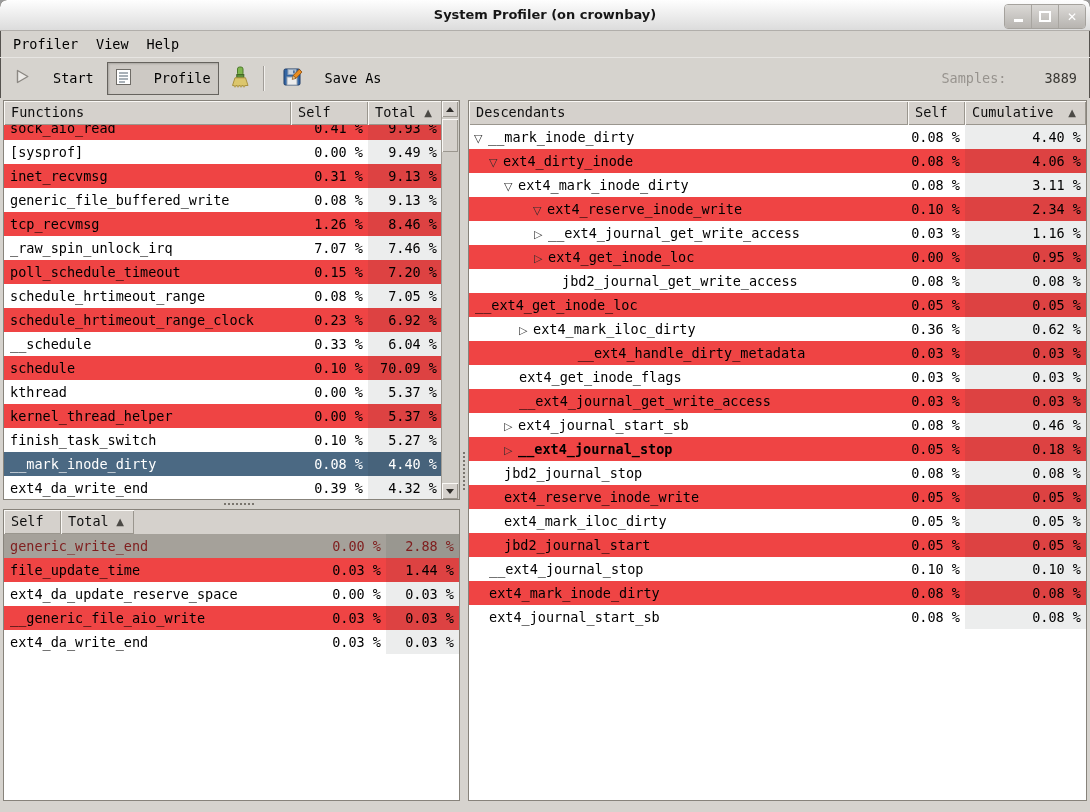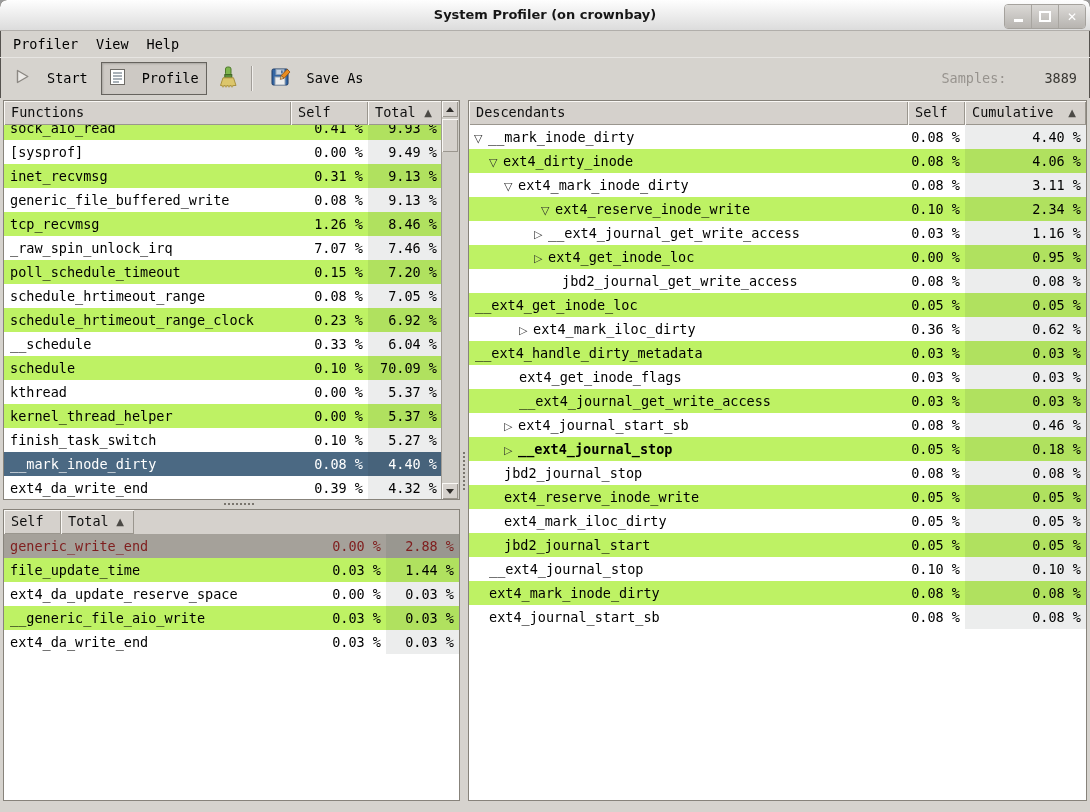--- a/index.html
+++ b/index.html
@@ -21,21 +21,21 @@
   .glyph-min{width:9px;height:3px;background:#fff;margin-top:8px;}
   .glyph-max{width:8px;height:7px;border:2px solid #fff;}
   .glyph-close{font-family:"DejaVu Sans",sans-serif;font-weight:bold;font-size:12px;line-height:1;}
 
   
   #menubar{position:absolute;left:0;top:30px;width:100%;height:27px;display:flex;align-items:center;padding-left:4px;box-sizing:border-box;}
   .menu-item{padding:2px 9px;}
 
   
   #toolbar{position:absolute;left:0;top:57px;width:100%;height:41px;display:flex;align-items:center;box-sizing:border-box;border-top:1px solid #e7e5e2;}
-  .tbtn{display:flex;align-items:center;gap:16px;padding:5px 7px;}
+  .tbtn{display:flex;align-items:center;gap:22px;padding:5px 7px;}
   #start-btn{margin-left:7px;}
   #profile-btn{margin-left:6px;background:#cdc9c4;border:1px solid #66635e;
     box-shadow:inset 1px 1px 2px rgba(0,0,0,.18);}
   #brush-btn{margin-left:7px;padding:4px;}
   .tb-sep{width:0;height:25px;border-left:1px solid #a19d98;border-right:1px solid #f1efec;margin:0 11px 0 9px;}
   #samples{margin-left:auto;margin-right:13px;display:flex;gap:38px;}
   #samples-label{color:#97938e;}
   #samples-value{color:#3a3834;}
 
   
@@ -46,21 +46,21 @@
   #descendants-panel{left:468px;top:2px;width:619px;height:701px;}
 
   .thead{display:flex;height:24px;background:#d5d1cc;flex:none;}
   .th{box-sizing:border-box;line-height:23px;padding:0 7px;color:#0d0d0d;
     box-shadow:inset 1px 1px 0 #faf8f5,inset -1px -1px 0 #9a968e;white-space:nowrap;overflow:hidden;}
   .th.grow{flex:1;}
   .sortarrow{float:right;font-size:10px;color:#4c4a46;margin-right:3px;font-family:"DejaVu Sans",sans-serif;}
 
   .tbody{overflow:hidden;position:relative;}
   .row{display:flex;height:24px;line-height:24px;background:#fff;}
-  .row.stripe{background:#bef264;}
+  .row.stripe{background:#ef4444;}
   .row.sel{background:#4b6983;color:#fff;}
   .row.sel-un{background:#a5a19a;color:#7f1d1d;}
   .cell{box-sizing:border-box;white-space:nowrap;overflow:hidden;}
   .cell.name{flex:1;padding-left:6px;}
   .cell.num{text-align:right;padding-right:5px;}
   .tint{background:rgba(40,42,52,.085);}
 
   .w-fn-self{width:77px;} .w-fn-total{width:74px;}
   .w-ca-self{width:57px;} .w-ca-total{width:73px;}
   .w-de-self{width:57px;} .w-de-cum{width:121px;}
@@ -315,21 +315,21 @@
             <div class="cell name" style="padding-left: 20px;"><span class="exp">▽</span><span>ext4_dirty_inode</span></div>
             <div class="cell num w-de-self">0.08 %</div>
             <div class="cell num w-de-cum tint">4.06 %</div>
           </div>
           <div class="row">
             <div class="cell name" style="padding-left: 35px;"><span class="exp">▽</span><span>ext4_mark_inode_dirty</span></div>
             <div class="cell num w-de-self">0.08 %</div>
             <div class="cell num w-de-cum tint">3.11 %</div>
           </div>
           <div class="row stripe">
-            <div class="cell name" style="padding-left: 50px; margin-left: 22px;"><span class="exp">▽</span><span>ext4_reserve_inode_write</span></div>
+            <div class="cell name" style="padding-left: 64px;"><span class="exp">▽</span><span>ext4_reserve_inode_write</span></div>
             <div class="cell num w-de-self">0.10 %</div>
             <div class="cell num w-de-cum tint">2.34 %</div>
           </div>
           <div class="row">
             <div class="cell name" style="padding-left: 65px;"><span class="exp">▷</span><span>__ext4_journal_get_write_access</span></div>
             <div class="cell num w-de-self">0.03 %</div>
             <div class="cell num w-de-cum tint">1.16 %</div>
           </div>
           <div class="row stripe">
             <div class="cell name" style="padding-left: 65px;"><span class="exp">▷</span><span>ext4_get_inode_loc</span></div>
@@ -345,21 +345,21 @@
             <div class="cell name" style=""><span>__ext4_get_inode_loc</span></div>
             <div class="cell num w-de-self">0.05 %</div>
             <div class="cell num w-de-cum tint">0.05 %</div>
           </div>
           <div class="row">
             <div class="cell name" style="padding-left: 50px;"><span class="exp">▷</span><span>ext4_mark_iloc_dirty</span></div>
             <div class="cell num w-de-self">0.36 %</div>
             <div class="cell num w-de-cum tint">0.62 %</div>
           </div>
           <div class="row stripe">
-            <div class="cell name" style=""><span>__ext4_handle_dirty_metadata</span></div>
+            <div class="cell name" style=" text-align: center;"><span>__ext4_handle_dirty_metadata</span></div>
             <div class="cell num w-de-self">0.03 %</div>
             <div class="cell num w-de-cum tint">0.03 %</div>
           </div>
           <div class="row">
             <div class="cell name" style="padding-left: 50px;"><span>ext4_get_inode_flags</span></div>
             <div class="cell num w-de-self">0.03 %</div>
             <div class="cell num w-de-cum tint">0.03 %</div>
           </div>
           <div class="row stripe">
             <div class="cell name" style="padding-left: 50px;"><span>__ext4_journal_get_write_access</span></div>

